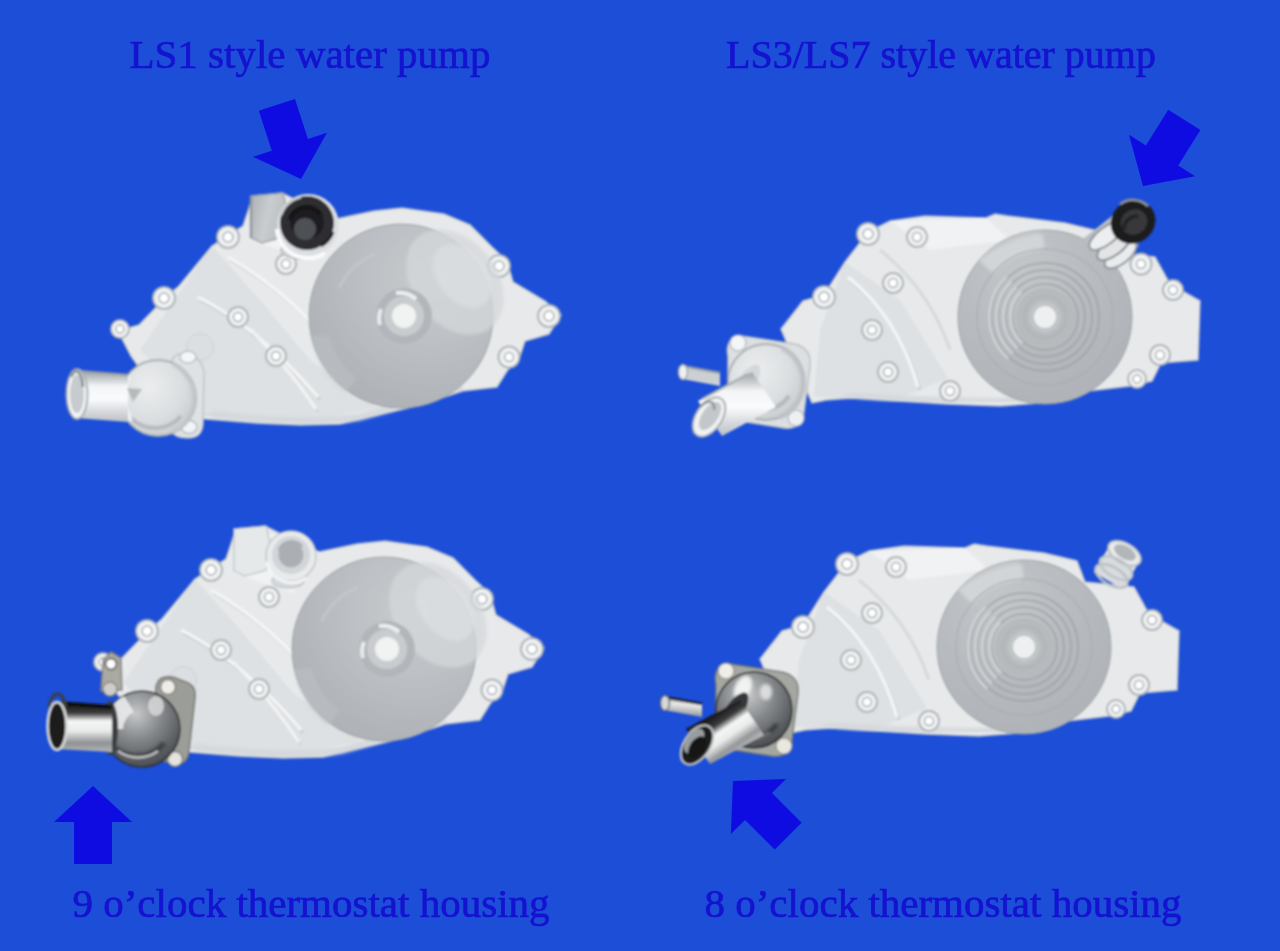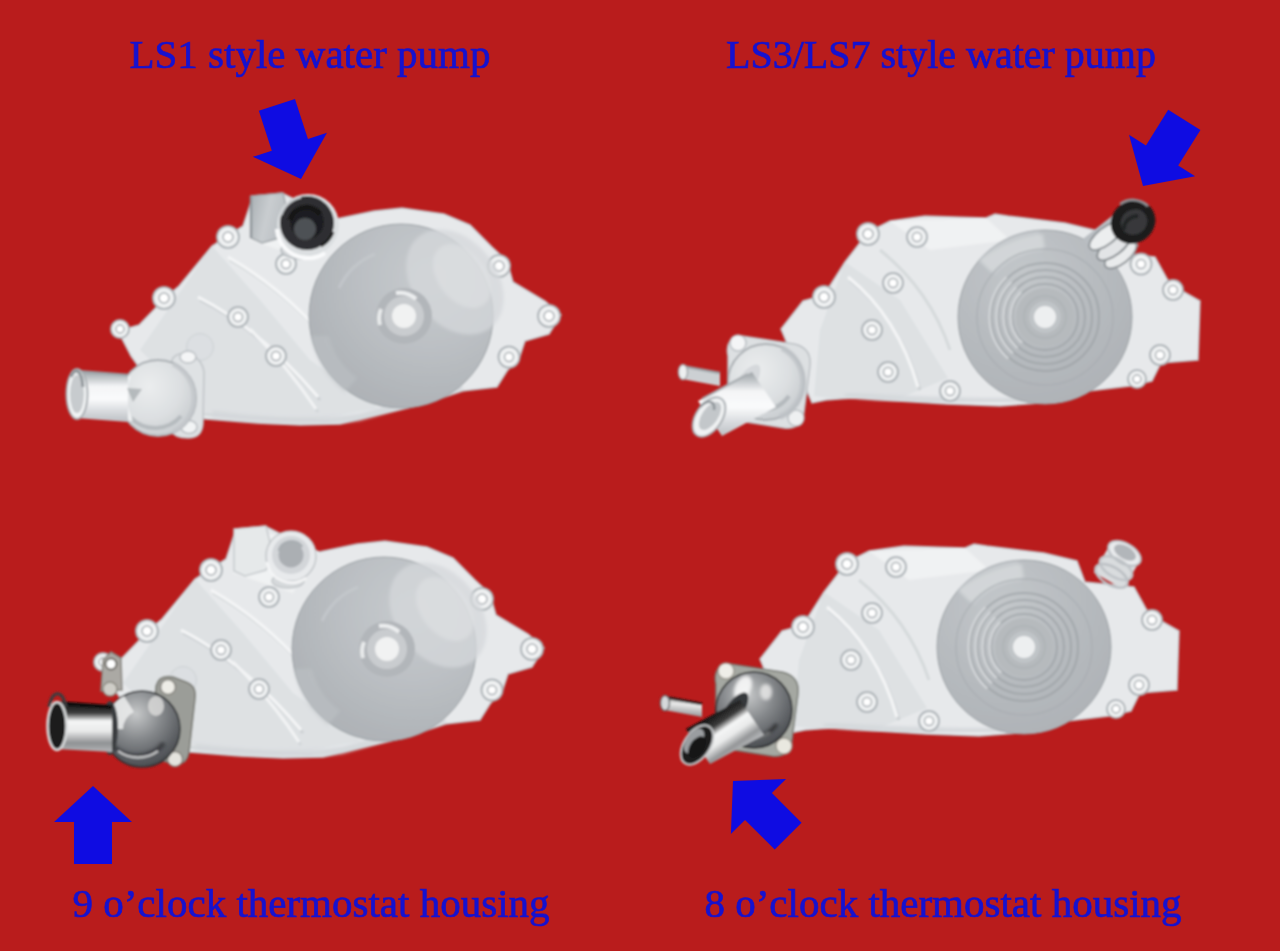--- a/index.html
+++ b/index.html
@@ -1,16 +1,16 @@
 <!DOCTYPE html>
 <html><head>
 <meta charset="utf-8">
 <style>
   html,body{margin:0;padding:0;background:#ffffff;}
-  #stage{position:relative;width:1280px;height:951px;background:#b91c1c;overflow:hidden;}
+  #stage{position:relative;width:1280px;height:951px;background:#1d4ed8;overflow:hidden;}
   svg{display:block;}
   text{font-family:"Liberation Serif", serif;}
 </style>
 </head>
 <body>
 <div id="stage">
 <svg width="1280" height="951" viewBox="0 0 1280 951">
 <defs>
   <radialGradient id="discG1" cx="0.66" cy="0.3" r="0.95">
     <stop offset="0" stop-color="#c7cbce"></stop>

